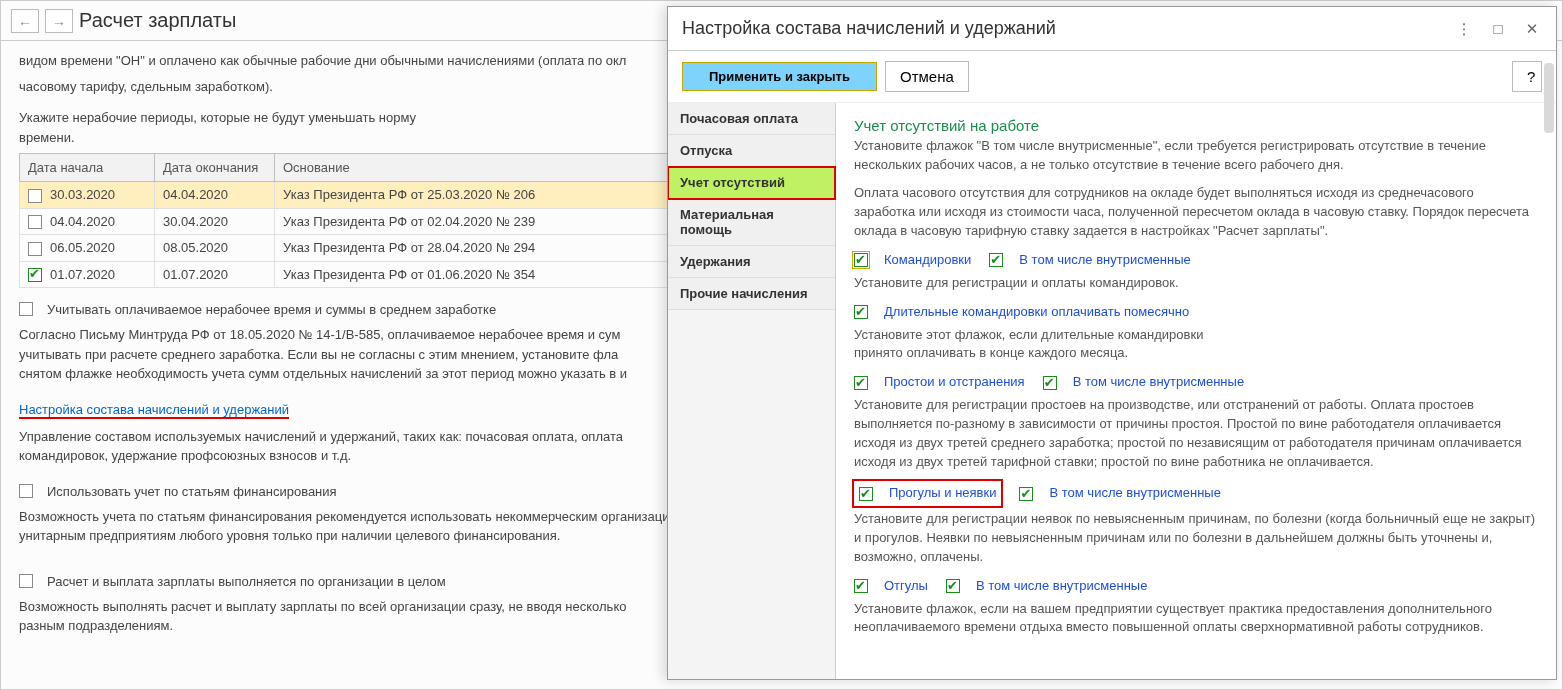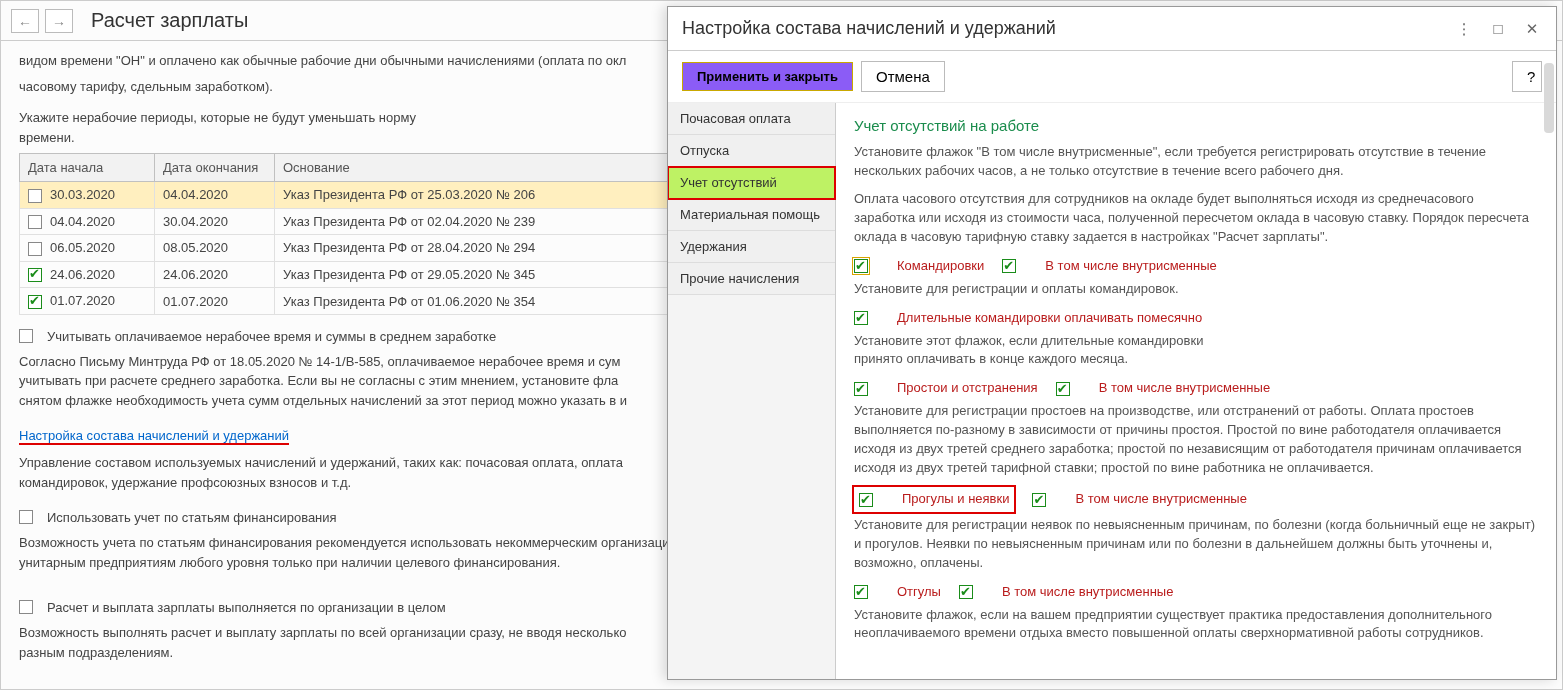--- a/index.html
+++ b/index.html
@@ -2,21 +2,21 @@
 <html><head>
 <meta charset="utf-8">
 <style>
   * { box-sizing: border-box; margin: 0; padding: 0; }
   body { font-family: Arial, sans-serif; font-size: 13px; color: #333; background: #fff; width: 1563px; height: 690px; position: relative; overflow: hidden; }
   
   
   .main-area { position: absolute; left: 0; top: 0; width: 1563px; height: 690px; background: #fcfcfc; border: 1px solid #ccc; padding: 0; }
   .top-bar { height: 40px; border-bottom: 1px solid #ccc; display: flex; align-items: center; padding: 0 10px; gap: 6px; }
   .nav-btn { width: 28px; height: 24px; border: 1px solid #bbb; background: #fff; display: flex; align-items: center; justify-content: center; font-size: 14px; color: #888; cursor: pointer; }
-  .page-title { font-size: 20px; color: #333; margin-left: 12px; }
+  .page-title { font-size: 20px; color: #333; }
   .content { padding: 10px 18px; color: #444; }
   .content p { line-height: 1.5; margin-bottom: 6px; }
   
   
   table.periods { border-collapse: collapse; width: 740px; margin-top: 6px; border: 1px solid #c0c0c0; }
   table.periods th { text-align: left; background: #f2f2f2; font-weight: normal; color: #555; padding: 6px 8px; border: 1px solid #c0c0c0; font-size: 13px; }
   table.periods td { padding: 5px 8px; border: 1px solid #e0e0e0; }
   table.periods tr.highlight { background: #ffefbf; }
   .chk { display: inline-block; width: 14px; height: 14px; border: 1px solid #888; background: #fff; vertical-align: middle; margin-right: 8px; position: relative; }
   .chk.checked { border-color: #1a8c1a; }
@@ -29,34 +29,34 @@
   .two-col > div { flex: 1; }
   label.chklabel { display: flex; align-items: flex-start; gap: 6px; margin: 8px 0; cursor: pointer; }
   
   
   .modal { position: absolute; right: 6px; top: 6px; width: 890px; height: 674px; background: #fff; border: 1px solid #999; box-shadow: -4px 0 12px rgba(0,0,0,0.15); display: flex; flex-direction: column; }
   .modal-header { height: 44px; border-bottom: 1px solid #ccc; display: flex; align-items: center; padding: 0 14px; justify-content: space-between; }
   .modal-title { font-size: 18px; color: #333; }
   .modal-hbtns { display: flex; gap: 14px; align-items: center; }
   .modal-hbtn { width: 20px; height: 20px; display: flex; align-items: center; justify-content: center; color: #666; cursor: pointer; font-size: 15px; }
   .modal-toolbar { padding: 10px 14px; display: flex; align-items: center; gap: 8px; border-bottom: 1px solid #eee; }
-  .btn-primary { background: #8b5cf6; border: 1px solid #c9a800; padding: 6px 14px; font-weight: bold; cursor: pointer; font-size: 13px; }
+  .btn-primary { background: #7dd3fc; border: 1px solid #c9a800; padding: 6px 26px; font-weight: bold; cursor: pointer; font-size: 13px; }
   .btn { background: #fff; border: 1px solid #bbb; padding: 6px 14px; cursor: pointer; font-size: 15px; }
   .btn-help { margin-left: auto; width: 30px; text-align: center; }
   
   .modal-body { flex: 1; display: flex; overflow: hidden; }
-  .side-tabs { width: 168px; border-right: 1px solid #ccc; background: #f4f4f4; }
+  .side-tabs { width: 168px; border-right: 1px solid #ccc; background: #f4f4f4; font-weight: bold; }
   .side-tab { padding: 8px 12px; border-bottom: 1px solid #ddd; cursor: pointer; color: #333; background: #f0f0f0; }
   .side-tab.active { background: #bef264; outline: 2px solid #d00; outline-offset: -1px; position: relative; z-index: 1; }
   
   .pane { flex: 1; padding: 12px 18px; overflow-y: auto; font-size: 13px; line-height: 1.45; color: #555; }
-  .pane h3 { color: #1a8c4c; font-weight: normal; font-size: 15px; margin-bottom: 6px; }
+  .pane h3 { color: #1a8c4c; font-weight: normal; font-size: 15px; margin-bottom: 0; }
   .pane p { margin-bottom: 10px; }
   .opt-row { display: flex; align-items: center; gap: 18px; margin: 8px 0 4px; }
-  .opt { display: inline-flex; align-items: center; gap: 21px; cursor: pointer; color: #b91c1c; }
+  .opt { display: inline-flex; align-items: center; gap: 8px; cursor: pointer; color: #1d4ed8; }
   .opt.red-outline { outline: 2px solid #d00; padding: 3px 5px; outline-offset: 0; }
   
   
   .modal::after { content: ""; position: absolute; right: 2px; top: 56px; width: 10px; height: 70px; background: #d9d9d9; border-radius: 4px; }
 </style>
 </head>
 <body>
 
 <div class="main-area">
   <div class="top-bar">
@@ -87,25 +87,20 @@
             <td><span class="chk"></span>04.04.2020</td>
             <td>30.04.2020</td>
             <td>Указ Президента РФ от 02.04.2020 № 239</td>
           </tr>
           <tr>
             <td><span class="chk"></span>06.05.2020</td>
             <td>08.05.2020</td>
             <td>Указ Президента РФ от 28.04.2020 № 294</td>
           </tr>
           <tr>
-            <td><span class="chk checked"></span>24.06.2020</td>
-            <td>24.06.2020</td>
-            <td>Указ Президента РФ от 29.05.2020 № 345</td>
-          </tr>
-          <tr>
             <td><span class="chk checked"></span>01.07.2020</td>
             <td>01.07.2020</td>
             <td>Указ Президента РФ от 01.06.2020 № 354</td>
           </tr>
         </tbody>
     </table>
 
     <label class="chklabel" style="margin-top:14px;">
       <span class="chk"></span>
       <span>Учитывать оплачиваемое нерабочее время и суммы в среднем заработке</span>

